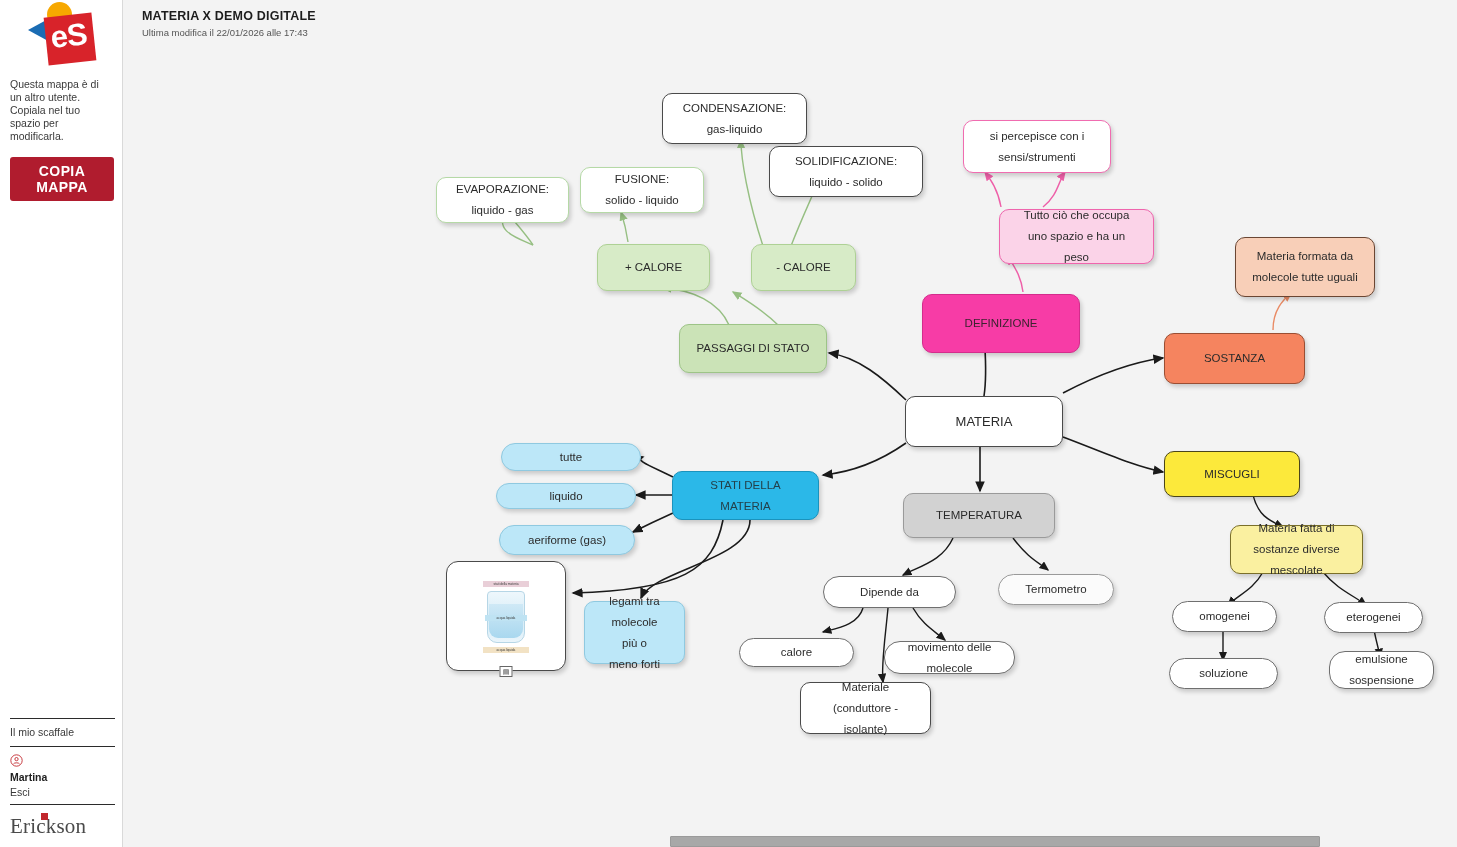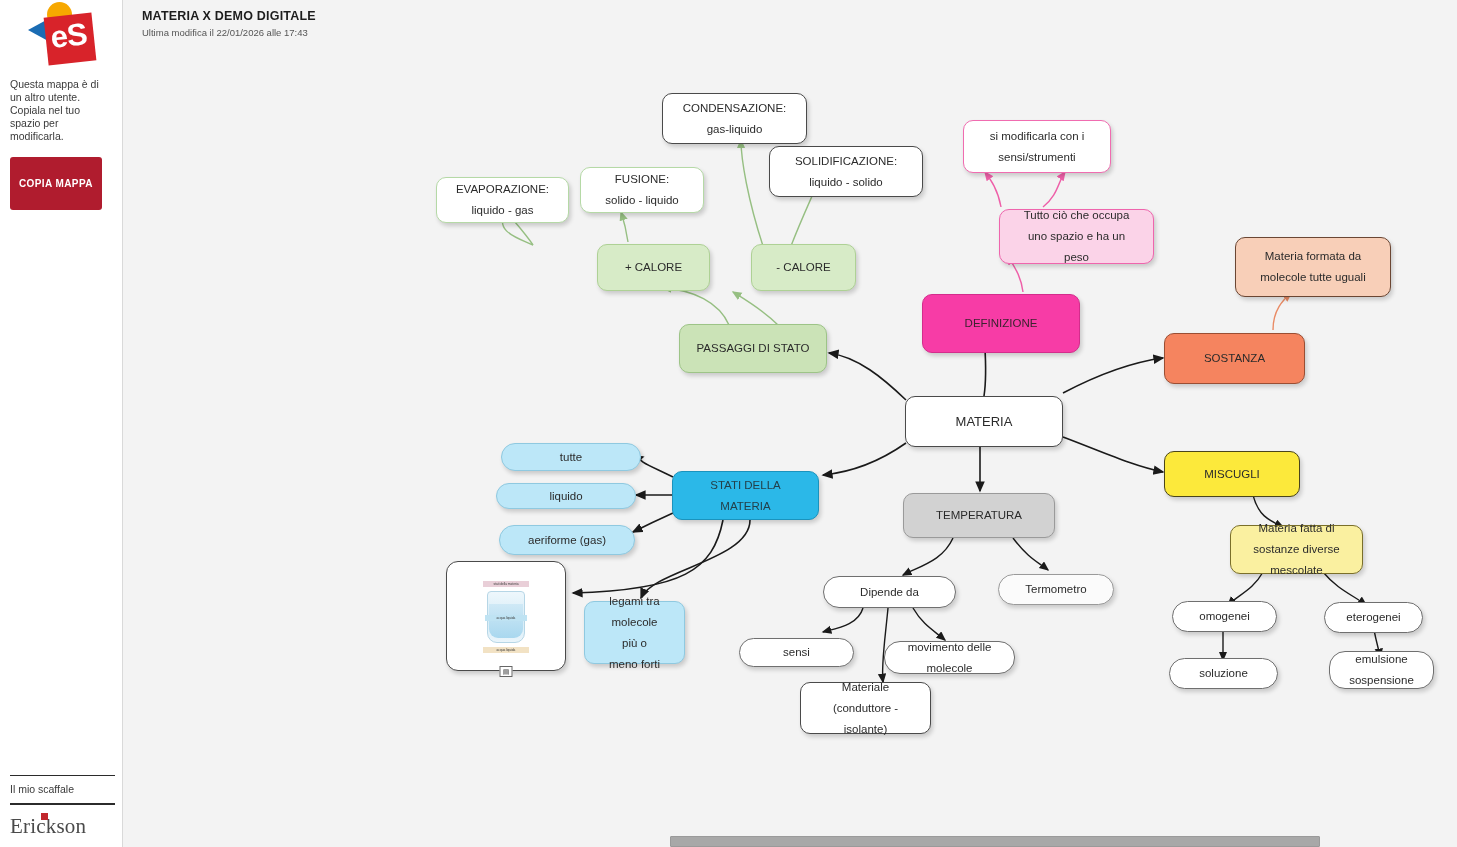--- a/index.html
+++ b/index.html
@@ -47,22 +47,22 @@
     font-family: "Liberation Sans", sans-serif;
     letter-spacing: -1px;
   }
   .side-note {
     font-size: 10.5px; line-height: 13px; color: #3a3a3a;
     margin: 12px 0 0 2px; width: 103px;
   }
   .copy-btn {
     display: inline-block; margin: 14px 0 0 2px;
     background: #B01C2E; color: #fff;
-    font-size: 10px; font-weight: 700; letter-spacing: .4px;
-    padding: 21px 9px; border: none; border-radius: 3px;
+    font-size: 14px; font-weight: 700; letter-spacing: .4px;
+    padding: 6px 9px; border: none; border-radius: 3px;
     cursor: pointer; font-family: "Liberation Sans", sans-serif;
   }
   .side-bottom { position: absolute; left: 0; bottom: 0; width: 123px; padding: 0 8px; }
   .hr { border-top: 1px solid #2b2b2b; margin: 0 0 0 2px; width: 105px; }
   .side-link { font-size: 10.5px; color: #3a3a3a; padding: 7px 0 8px 2px; }
   .user-block { padding: 7px 0 6px 2px; }
   .avatar-icon { display:block; width: 13px; height: 13px; margin-bottom: 4px; }
   .user-name { font-size: 10.5px; font-weight: 700; color: #222; margin-bottom: 3px; }
   .user-logout { font-size: 10.5px; color: #3a3a3a; }
   .erickson { padding: 9px 0 8px 2px; position: relative; }
@@ -171,20 +171,29 @@
     </div>
 
     <div class="side-note">Questa mappa è di un altro utente. Copiala nel tuo spazio per modificarla.</div>
 
     <button class="copy-btn">COPIA MAPPA</button>
 
     <div class="side-bottom">
       <div class="hr"></div>
       <div class="side-link">Il mio scaffale</div>
       <div class="hr"></div>
+      <div class="user-block">
+        <svg class="avatar-icon" viewBox="0 0 16 16">
+          <circle cx="8" cy="8" r="7" fill="none" stroke="#C1272D" stroke-width="1.1"></circle>
+          <circle cx="8" cy="6.3" r="2" fill="none" stroke="#C1272D" stroke-width="1.1"></circle>
+          <path d="M4.3 12.2c.8-1.8 6.6-1.8 7.4 0" fill="none" stroke="#C1272D" stroke-width="1.1"></path>
+        </svg>
+        <div class="user-name">Martina</div>
+        <div class="user-logout">Esci</div>
+      </div>
       <div class="hr"></div>
       <div class="erickson">
         <span class="word">Erickson</span>
         <span class="dot"></span>
       </div>
     </div>
   </aside>
 
   <section class="main">
 
@@ -262,31 +271,31 @@
 
       <div class="node greenleaf" style="left:457px;top:167px;width:124px;height:46px;">FUSIONE:
 solido - liquido</div>
 
       <div class="node greenmid" style="left:474px;top:244px;width:113px;height:47px;">+ CALORE</div>
 
       <div class="node greenmid" style="left:628px;top:244px;width:105px;height:47px;">- CALORE</div>
 
       <div class="node green" style="left:556px;top:324px;width:148px;height:49px;">PASSAGGI DI STATO</div>
 
-      <div class="node pinkleaf" style="left:840px;top:120px;width:148px;height:53px;">si modificarla con i
+      <div class="node pinkleaf" style="left:840px;top:120px;width:148px;height:53px;">si percepisce con i
 sensi/strumenti</div>
 
 
       <div class="node pinklight" style="left:876px;top:209px;width:155px;height:55px;">Tutto ciò che occupa
 uno spazio e ha un
 peso</div>
 
       <div class="node magenta" style="left:799px;top:294px;width:158px;height:59px;">DEFINIZIONE</div>
 
-      <div class="node orangelight" style="left:1112px;top:237px;width:156px;height:60px;">Materia formata da
+      <div class="node orangelight" style="left:1112px;top:237px;width:140px;height:60px;">Materia formata da
 molecole tutte uguali</div>
 
       <div class="node orange" style="left:1041px;top:333px;width:141px;height:51px;">SOSTANZA</div>
 
       <div class="node yellow" style="left:1041px;top:451px;width:136px;height:46px;">MISCUGLI</div>
 
       <div class="node yellowlight" style="left:1107px;top:525px;width:133px;height:49px;">Materia fatta di
 sostanze diverse
 mescolate</div>
 
@@ -312,21 +321,21 @@
 molecole
 più o
 meno forti</div>
 
       <div class="node grey" style="left:780px;top:493px;width:152px;height:45px;">TEMPERATURA</div>
 
       <div class="node pillplain" style="left:700px;top:576px;width:133px;height:32px;">Dipende da</div>
 
       <div class="node greyleaf" style="left:875px;top:574px;width:116px;height:31px;">Termometro</div>
 
-      <div class="node pillplain" style="left:616px;top:638px;width:115px;height:29px;">sensi</div>
+      <div class="node pillplain" style="left:616px;top:638px;width:115px;height:29px;">calore</div>
 
       <div class="node pillplain" style="left:761px;top:641px;width:131px;height:33px;">movimento delle
 molecole</div>
 
       <div class="node plain" style="left:677px;top:682px;width:131px;height:52px;">Materiale
 (conduttore -
 isolante)</div>
 
       <div class="node plain" style="left:782px;top:396px;width:158px;height:51px;font-size:13px;">MATERIA</div>
 

